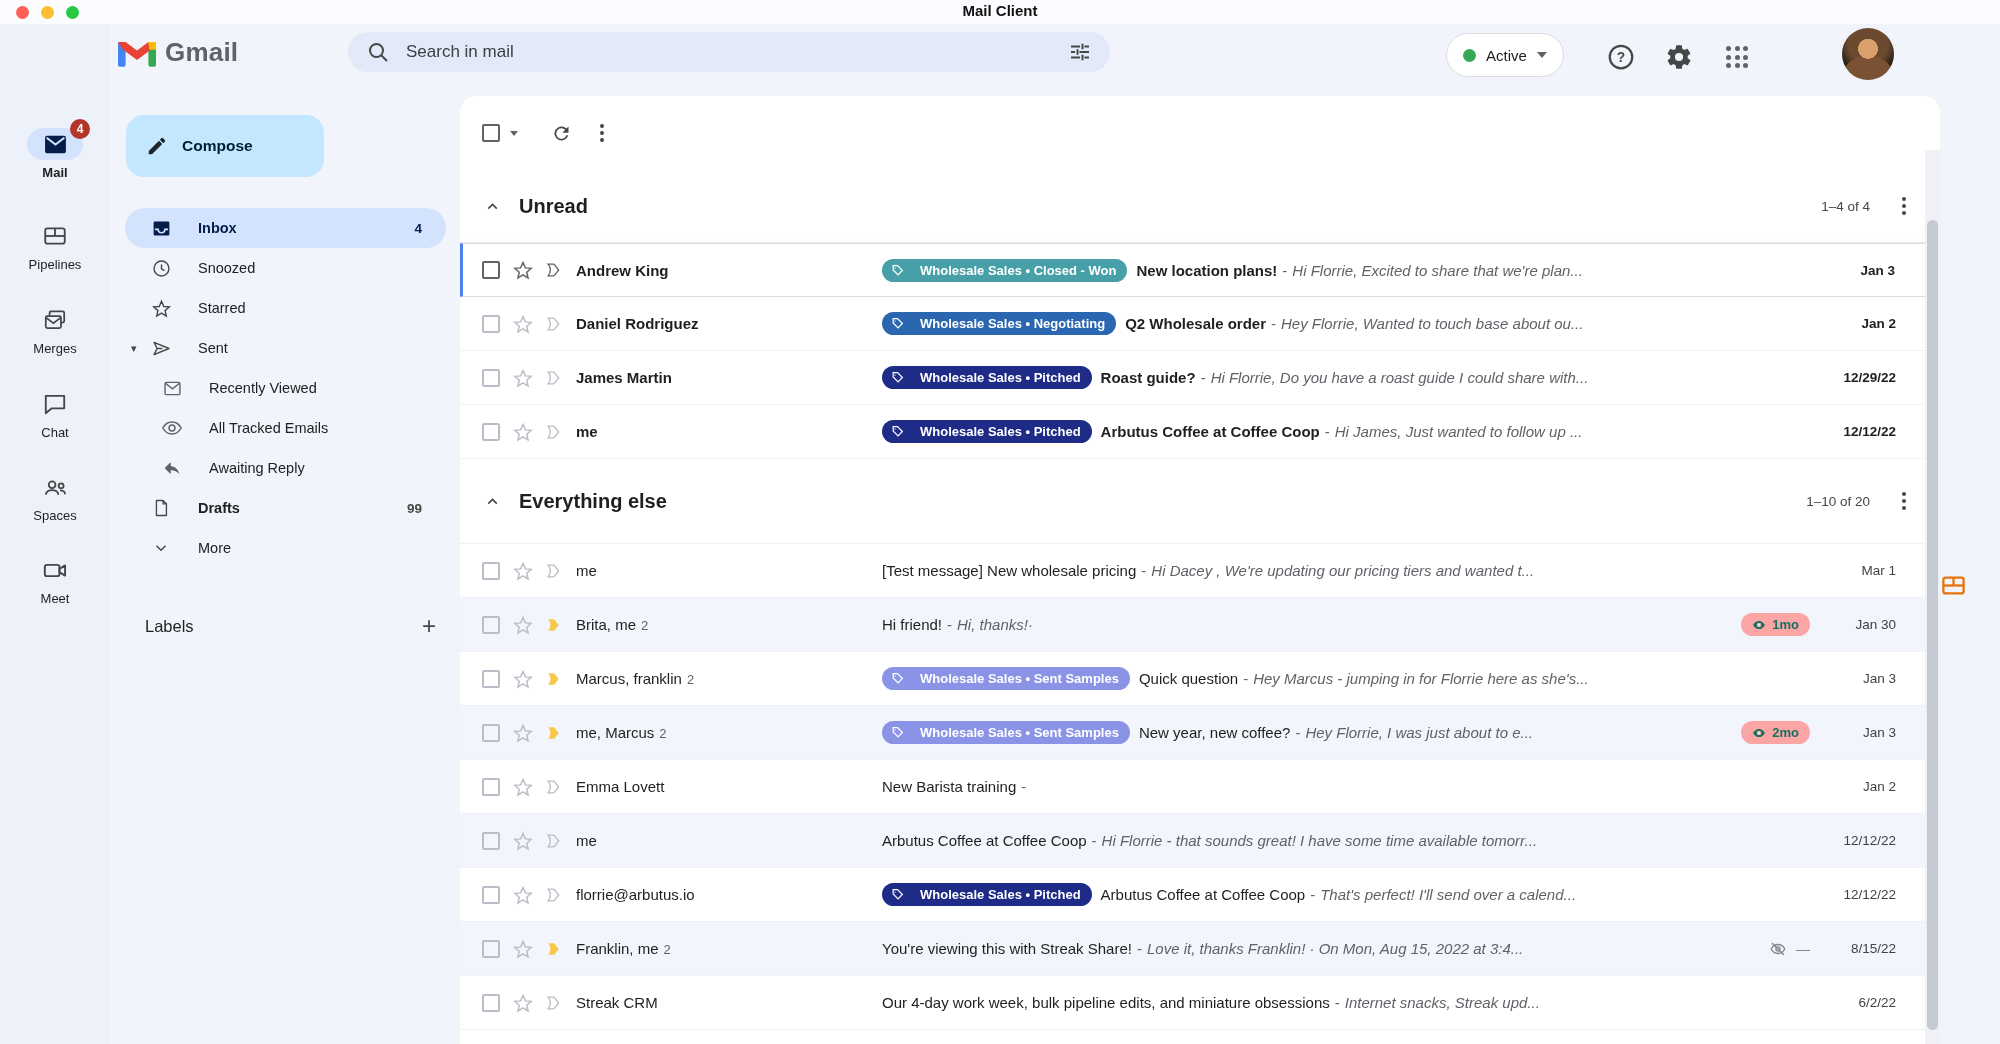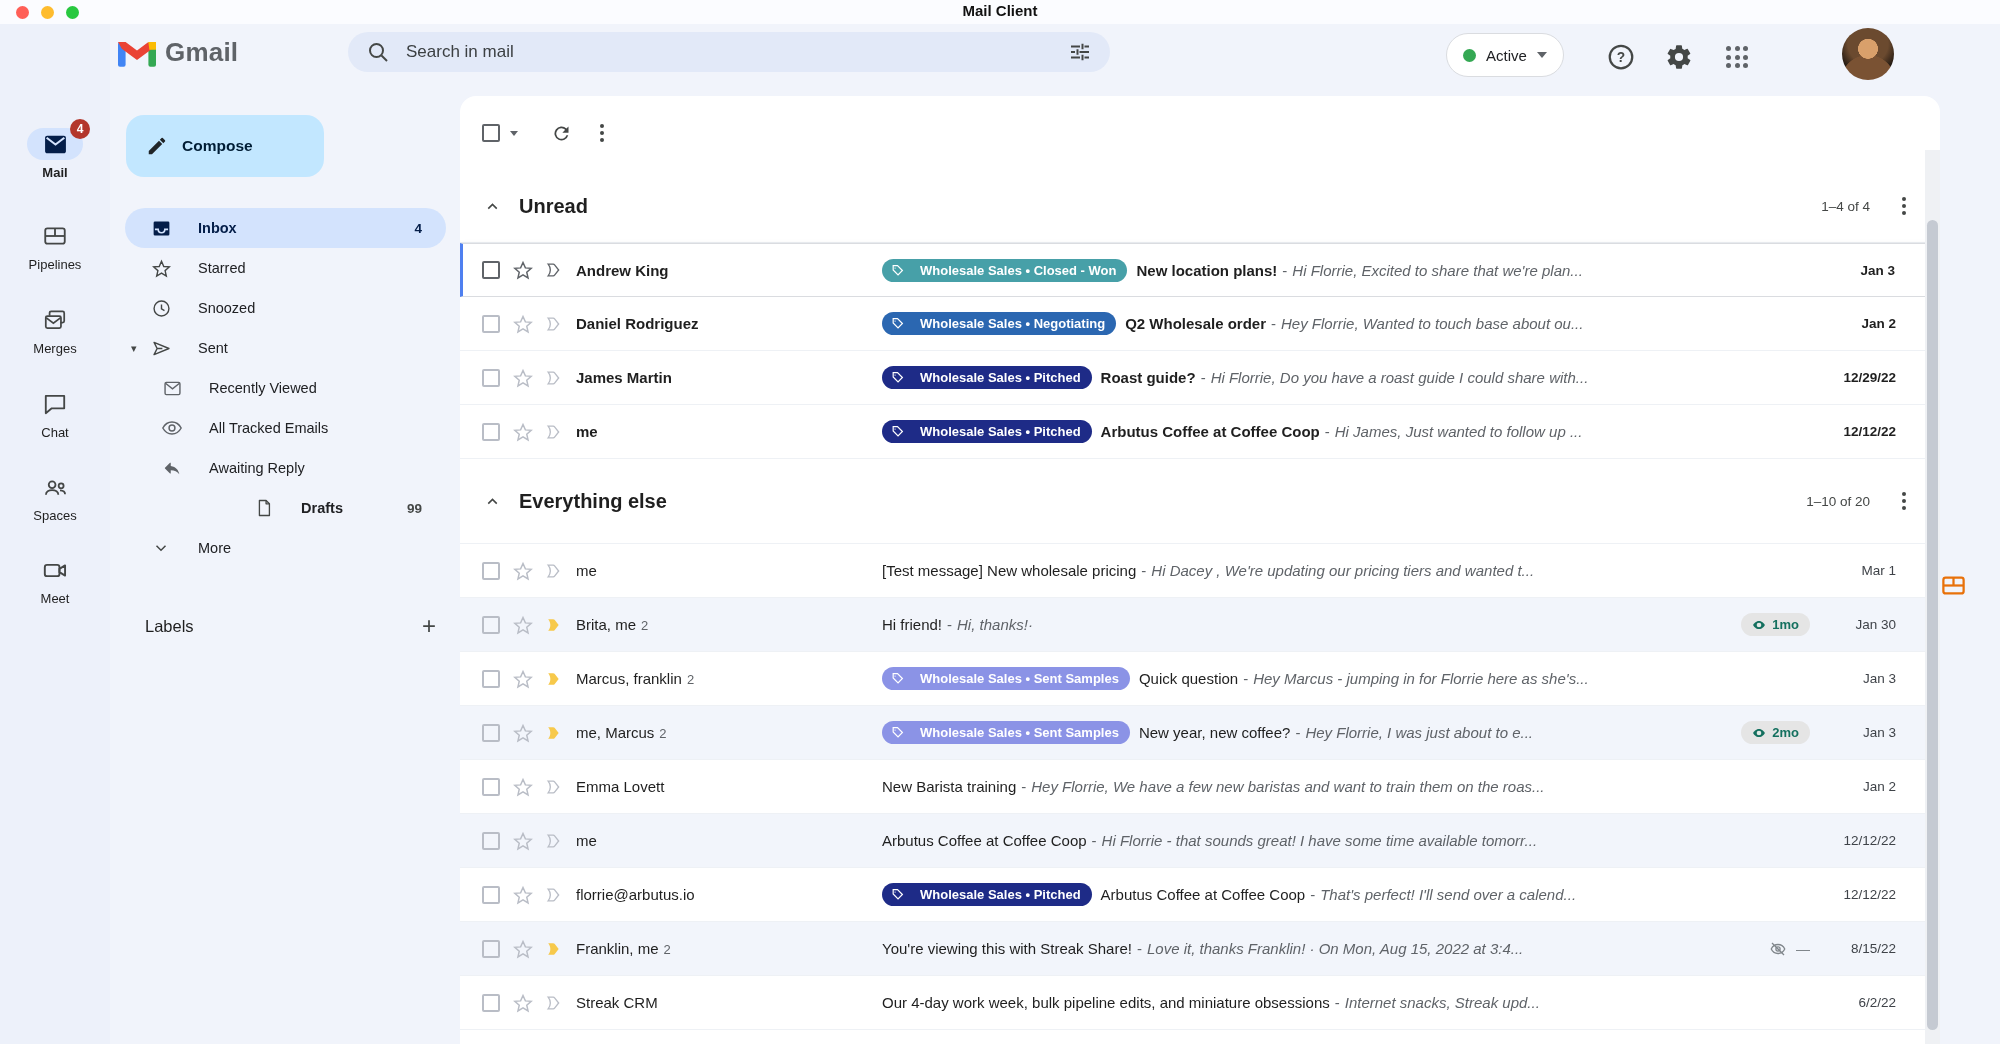--- a/index.html
+++ b/index.html
@@ -48,21 +48,21 @@
   
   .sidebar{position:absolute;left:110px;top:96px;width:350px;bottom:0;}
   .compose{margin:19px 0 0 16px;width:198px;height:62px;background:#c2e7ff;border-radius:18px;
            display:flex;align-items:center;gap:14px;padding-left:20px;box-sizing:border-box;
            font-size:15.5px;font-weight:bold;color:#001d35;cursor:pointer;}
   .side-list{margin-top:31px;}
   .side-item{height:40px;display:flex;align-items:center;margin:0 14px 0 15px;padding-left:25px;
              border-radius:20px;font-size:14.5px;color:#202124;position:relative;cursor:pointer;}
   .side-item .sic{width:22px;display:flex;justify-content:center;margin-right:26px;flex:none;}
   .side-item.sel{background:#d3e3fd;font-weight:bold;color:#041e49;}
-  .side-item.bold{font-weight:bold;justify-content:center;}
+  .side-item.bold{font-weight:bold;}
   .side-item.indent{padding-left:36px;}
   .side-count{position:absolute;right:24px;font-size:13.5px;color:#444746;}
   .side-item.sel .side-count{color:#041e49;font-weight:bold;}
   .expander{position:absolute;left:6px;font-size:11px;color:#444746;}
   .labels-row{margin:46px 14px 0 15px;padding:0 10px 0 20px;display:flex;align-items:center;
               justify-content:space-between;font-size:16.5px;font-weight:500;color:#1f1f1f;}
   .plus-btn{font-size:24px;font-weight:300;color:#444746;cursor:pointer;line-height:1;}
   
   .card{position:absolute;left:460px;top:96px;right:60px;bottom:0;background:#fff;
         border-radius:16px 16px 0 0;overflow:hidden;}
@@ -95,21 +95,21 @@
   .rsender{width:306px;margin-left:12px;font-size:15px;white-space:nowrap;overflow:hidden;flex:none;}
   .row.unread .rsender .sname{font-weight:bold;}
   .scount{color:#5f6368;font-size:13px;margin-left:5px;}
   .rcontent{flex:1;min-width:0;display:flex;align-items:center;white-space:nowrap;overflow:hidden;font-size:15px;}
   .rlabel{flex:none;display:inline-flex;align-items:center;gap:16px;color:#fff;font-size:13px;
           font-weight:600;padding:4px 11px 4px 9px;border-radius:13px;margin-right:9px;}
   .rsubject{color:#1f1f1f;flex:none;}
   .row.unread .rsubject{font-weight:bold;}
   .rsep{color:#5f6368;margin:0 5px;flex:none;}
   .rsnippet{color:#5f6368;overflow:hidden;font-style:italic;}
-  .rbadge{flex:none;display:inline-flex;align-items:center;gap:6px;background:#e5e5e5;color:#14705f;
+  .rbadge{flex:none;display:inline-flex;align-items:center;gap:6px;background:#fca5a5;color:#14705f;
           font-weight:bold;font-size:13px;padding:4px 11px;border-radius:13px;margin-left:12px;}
   .rtrack{flex:none;display:inline-flex;align-items:center;gap:9px;color:#80868b;font-size:14px;margin-left:12px;}
   .rdate{flex:none;width:86px;text-align:right;font-size:13.5px;color:#3f4349;padding-right:44px;}
   .row.unread .rdate{font-weight:bold;color:#1f1f1f;}
   
   .scroll-track{position:absolute;top:54px;right:0;width:15px;bottom:0;background:#eff1f4;}
   .scroll-thumb{position:absolute;top:70px;right:2px;width:11px;height:810px;background:#c5cad2;border-radius:6px;}
   
   .rrail{position:absolute;right:0;top:96px;bottom:0;width:60px;display:flex;
          align-items:center;padding-top:30px;gap:52px;box-sizing:border-box;}
@@ -267,33 +267,33 @@
         <path d="M19.5 4h-15A1.5 1.5 0 0 0 3 5.5v13A1.5 1.5 0 0 0 4.5 20h15a1.5 1.5 0 0 0 1.5-1.5v-13A1.5 1.5 0 0 0 19.5 4z" fill="#041e49"></path>
         <path d="M4.5 13h3.7a3.8 3.8 0 0 0 7.6 0h3.7" stroke="#d3e3fd" stroke-width="1.8" fill="none"></path>
       </svg>
         </span>
       <span>Inbox</span>
       <span class="side-count">4</span>
     </div>
     <div class="side-item">
       <span class="sic">
           <svg width="21" height="21" viewBox="0 0 24 24" fill="none" stroke="#444746" stroke-width="1.6">
-        <path d="M12 17.3l-5.5 3.3 1.4-6.2-4.8-4.2 6.3-.5L12 3.8l2.6 5.9 6.3.5-4.8 4.2 1.4 6.2z"></path>
-      </svg>
-        </span>
-      <span>Starred</span>
-    </div>
-    <div class="side-item">
-      <span class="sic">
-          <svg width="21" height="21" viewBox="0 0 24 24" fill="none" stroke="#444746" stroke-width="1.6">
         <circle cx="12" cy="12" r="8.5"></circle>
             <path d="M12 7.5v5l3.4 2"></path>
       </svg>
         </span>
       <span>Snoozed</span>
+    </div>
+    <div class="side-item">
+      <span class="sic">
+          <svg width="21" height="21" viewBox="0 0 24 24" fill="none" stroke="#444746" stroke-width="1.6">
+        <path d="M12 17.3l-5.5 3.3 1.4-6.2-4.8-4.2 6.3-.5L12 3.8l2.6 5.9 6.3.5-4.8 4.2 1.4 6.2z"></path>
+      </svg>
+        </span>
+      <span>Starred</span>
     </div>
     <div class="side-item">
       <span class="expander">▾</span>
       <span class="sic">
           <svg width="21" height="21" viewBox="0 0 24 24" fill="none" stroke="#444746" stroke-width="1.6" stroke-linejoin="round">
         <path d="M3.5 5l17 7-17 7 3.5-7-3.5-7zM7 12h6"></path>
       </svg>
         </span>
       <span>Sent</span>
     </div>
@@ -628,21 +628,20 @@
     <span class="rimp">
       <svg width="20" height="20" viewBox="0 0 24 24">
         <path class="mk" d="M5 5h6.1c.6 0 1.2.3 1.6.8L17.6 12l-4.9 6.2c-.4.5-1 .8-1.6.8H5c1.7-2.1 2.6-4.4 2.6-7S6.7 7.1 5 5z"></path>
       </svg>
     </span>
     <span class="rsender"><span class="sname">Emma Lovett</span><span class="scount"></span></span>
     <span class="rcontent">
 
       <span class="rsubject">New Barista training</span>
       <span class="rsep">-</span>
-      <span class="rsnippet">Hey Florrie, We have a few new baristas and want to train them on the roas...</span>
     </span>
 
     <span class="rdate">Jan 2</span>
   </div>
       <div class="row shaded">
     <span class="rcheck"></span>
     <span class="rstar">
       <svg width="22" height="22" viewBox="0 0 24 24" fill="none" stroke="currentColor" stroke-width="1.6">
         <path d="M12 17.3l-5.5 3.3 1.4-6.2-4.8-4.2 6.3-.5L12 3.8l2.6 5.9 6.3.5-4.8 4.2 1.4 6.2z"></path>
       </svg>

